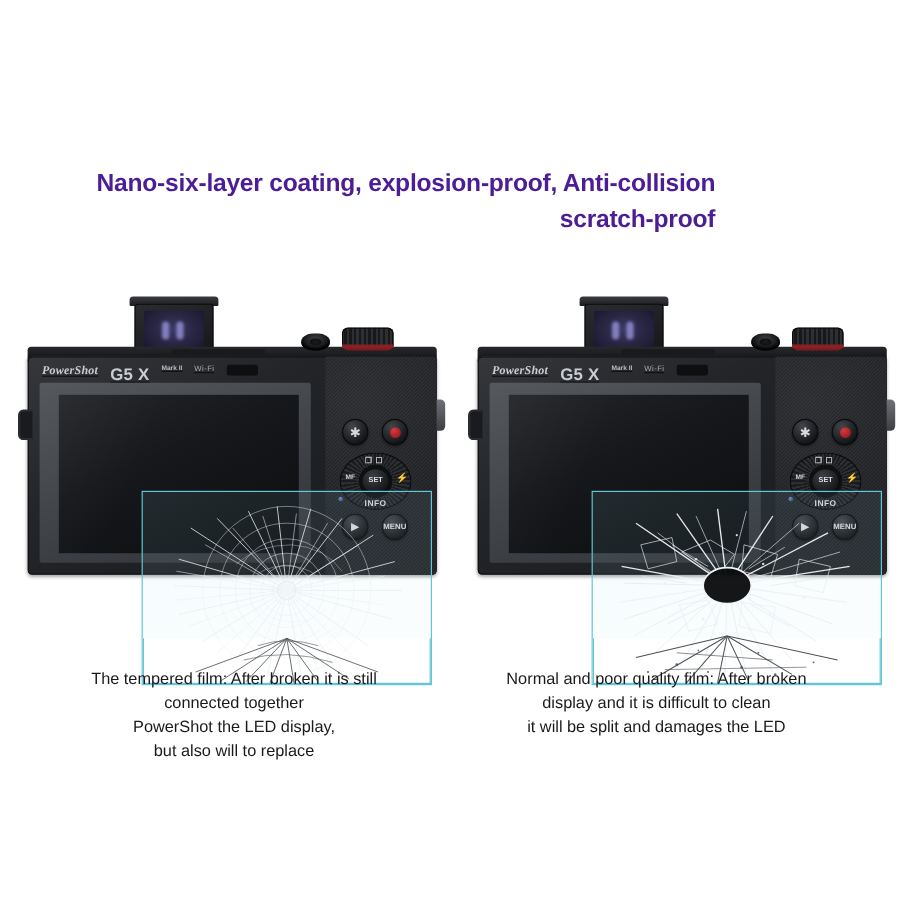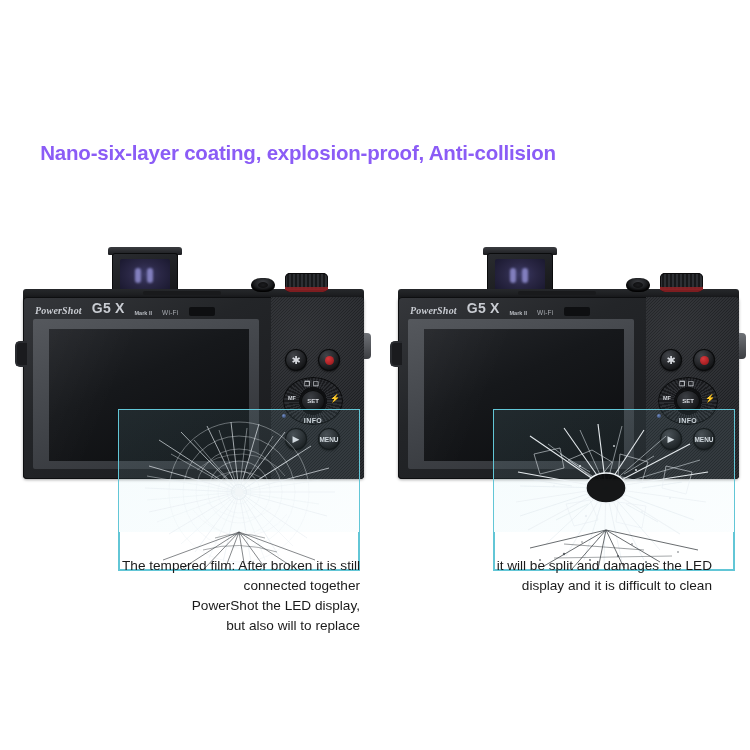--- a/index.html
+++ b/index.html
@@ -12,26 +12,26 @@
     overflow: hidden;
     font-family: "Liberation Sans", sans-serif;
     color: #111;
   }
 
   
   .headline {
     position: absolute;
     left: 0; top: 138px;
     width: 596px;
-    text-align: center;
+    text-align: right;
     font-size: 20.5px;
     font-weight: bold;
     line-height: 30px;
     letter-spacing: -0.2px;
-    color: #8b5cf6;
+    color: #4c1d95;
   }
 
   
   .panel { position: absolute; top: 236px; width: 375px; height: 290px; }
   .panel.left  { left: 0; }
   .panel.right { left: 375px; }
 
   .camera {
     position: absolute;
     left: 23px; top: 61px;
@@ -109,22 +109,23 @@
     position: absolute; left: 0; top: 0;
     width: 341px; height: 182px;
     background: linear-gradient(150deg, #35373b 0%, #232528 35%, #17181b 100%);
     border-radius: 4px;
     box-shadow: inset 0 0 0 1px #0d0e10, 0 1px 3px rgba(0,0,0,.35);
   }
 
   
   .brand-row {
     position: absolute; left: 12px; top: 7px;
-    display: flex; align-items: flex-end; gap: 10px;
+    display: flex; align-items: flex-start; gap: 10px;
     height: 12px;
+    text-decoration: underline;
   }
   .brand-name {
     font-family: "Liberation Serif", serif;
     font-style: italic; font-weight: bold;
     font-size: 10px; color: #c9ccd2; letter-spacing: .2px;
     white-space: nowrap;
   }
   .brand-model {
     font-size: 14px; font-weight: bold; color: #c9ccd2;
     letter-spacing: .2px; white-space: nowrap;
@@ -243,30 +244,31 @@
     background: rgba(255,255,255,.97);
     border-left: 1px solid #62c6d6; border-right: 1px solid #62c6d6;
     border-bottom: 1px solid #62c6d6;
     box-sizing: border-box;
   }
 
   
   .caption {
     position: absolute; top: 556px;
     font-size: 13.6px; line-height: 20px;
-    text-align: right; color: #1a1a1a;
+    text-align: center; color: #1a1a1a;
   }
   .caption.left  { left: 30px;  width: 330px; }
   .caption.right { left: 382px; width: 330px; }
 </style>
 </head>
 <body>
 
 <div class="headline">
   <div>Nano-six-layer coating, explosion-proof, Anti-collision</div>
+  <div>scratch-proof</div>
 </div>
 
 <div class="panel left">
   <div class="camera">
 
     <div class="evf-cap"></div>
     <div class="evf-body">
       <div class="evf-glass"></div>
     </div>
 
@@ -526,15 +528,16 @@
 </div>
 
 <div class="caption left">
   <div>The tempered film: After broken it is still</div>
   <div>connected together</div>
   <div>PowerShot the LED display,</div>
   <div>but also will to replace</div>
 </div>
 
 <div class="caption right">
+  <div>Normal and poor quality film: After broken</div>
+  <div>display and it is difficult to clean</div>
   <div>it will be split and damages the LED</div>
-  <div>display and it is difficult to clean</div>
 </div>
 
 </body></html>

